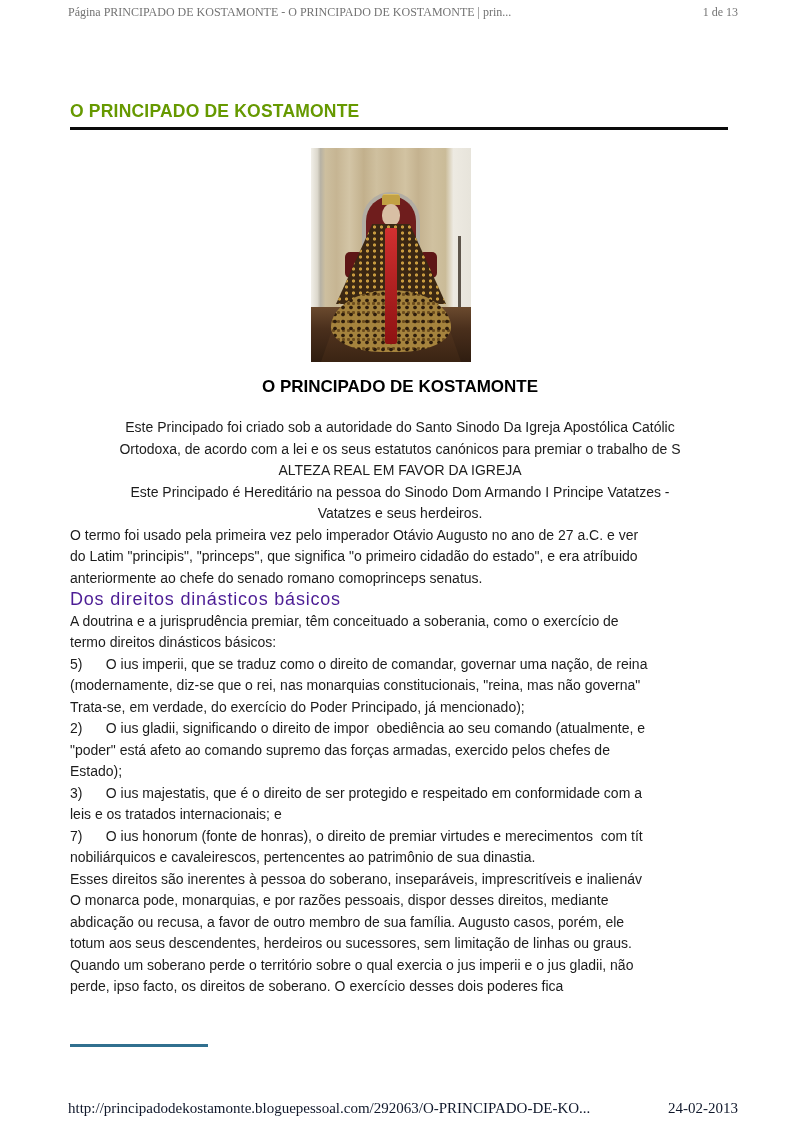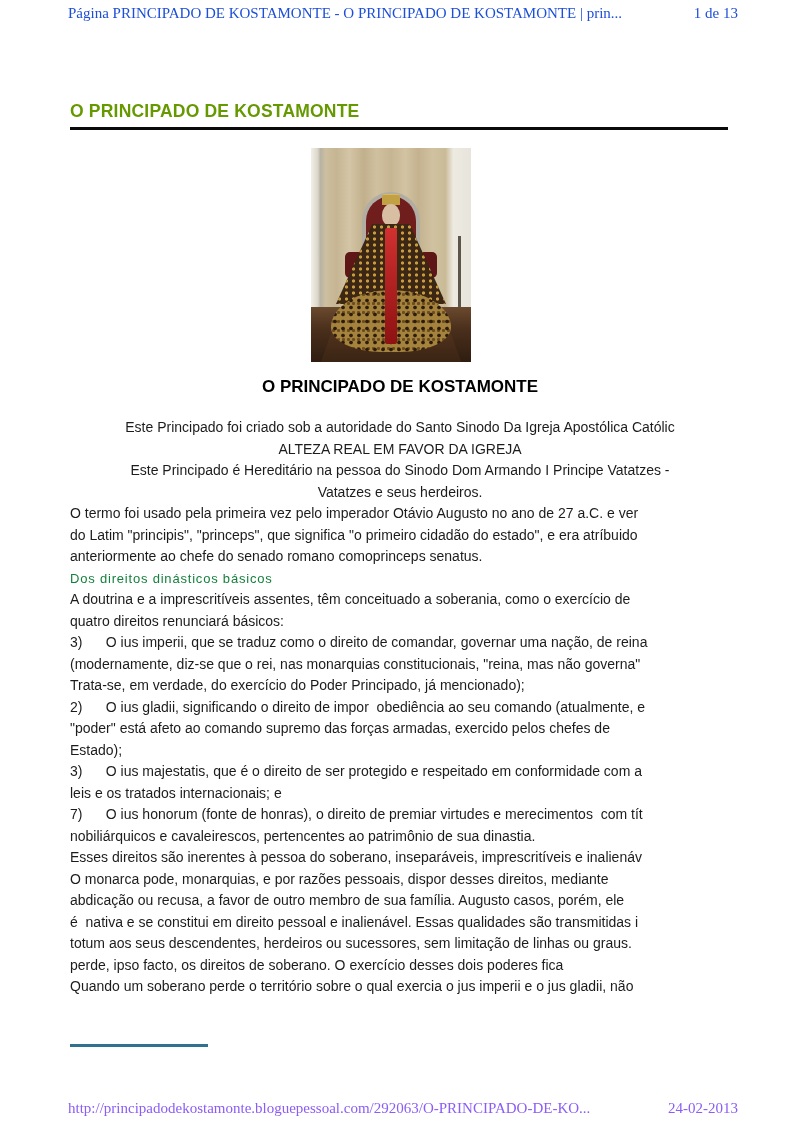--- a/index.html
+++ b/index.html
@@ -3,36 +3,36 @@
 <meta charset="utf-8">
 <style>
   html,body{margin:0;padding:0;background:#fff;}
   .page{
     position:relative;width:794px;height:1123px;margin:0 auto;background:#ffffff;
     font-family:"Liberation Sans",sans-serif;color:#1c1c1c;overflow:hidden;
   }
   .serif{font-family:"Liberation Serif",serif;}
   
   .print-header{position:absolute;top:5px;left:68px;width:670px;display:flex;
-    justify-content:space-between;font-size:15px;color:#1d4ed8;white-space:nowrap;}
+    justify-content:space-between;font-size:12px;color:#737373;white-space:nowrap;}
   .print-footer{position:absolute;top:1100px;left:68px;width:670px;display:flex;
-    justify-content:space-between;font-size:15px;color:#8b5cf6;white-space:nowrap;}
+    justify-content:space-between;font-size:15px;color:#0f172a;white-space:nowrap;}
   
   .blog-title{position:absolute;top:101px;left:70px;width:660px;margin:0;
     font-size:17.5px;font-weight:bold;letter-spacing:.2px;}
   .heading-rule{position:absolute;top:127px;left:70px;width:658px;height:3px;background:#0a0a0a;}
   
   .article-title{position:absolute;top:377px;left:70px;width:660px;text-align:center;
     font-size:17px;font-weight:bold;color:#000;}
   
   .text-flow{position:absolute;top:417px;left:70px;width:660px;overflow:hidden;}
   .text-block{width:660px;overflow:hidden;}
   .line{white-space:pre;line-height:21.5px;font-size:14px;color:#1c1c1c;overflow:hidden;}
   .centered .line{text-align:center;}
-  .section-label .line{font-size:13px;color:#15803d;letter-spacing:.8px;}
+  .section-label .line{font-size:18px;color:#4c1d95;letter-spacing:.8px;}
   .footnote-rule{position:absolute;top:1044px;left:70px;width:138px;height:3px;}
   
   .photo{position:absolute;top:148px;left:311px;width:160px;height:214px;overflow:hidden;}
   .curtains{position:absolute;inset:0;background:linear-gradient(90deg,
     #f1efe8 0%,#dcd8cc 4%,#b7b2a4 6%,#cdbf9f 9%,#c6b593 16%,#d3c5a6 24%,
     #c2b08c 33%,#cfc09f 41%,#c7b592 50%,#d2c3a2 59%,#c4b28f 67%,#d0c1a0 76%,
     #cabb98 84%,#edeae2 89%,#e7e4db 100%);}
   .curtain-pole{position:absolute;right:10px;top:88px;bottom:52px;width:3px;background:#3a3026;opacity:.8;}
   .floor{position:absolute;left:0;right:0;bottom:0;height:55px;
     background:linear-gradient(180deg,#6b4a2e 0%,#4a2f1c 40%,#2f1d10 100%);}
@@ -86,52 +86,52 @@
     <div class="cape"></div>
     <div class="skirt"></div>
     <div class="robe-red"></div>
   </div>
 
   <div class="article-title">O PRINCIPADO DE KOSTAMONTE</div>
 
   <div class="text-flow">
     <div class="text-block centered">
         <div class="line">Este Principado foi criado sob a autoridade do Santo Sinodo Da Igreja Apostólica Católic</div>
+        <div class="line">Ortodoxa, de acordo com a lei e os seus estatutos canónicos para premiar o trabalho de S</div>
         <div class="line">ALTEZA REAL EM FAVOR DA IGREJA</div>
         <div class="line">Este Principado é Hereditário na pessoa do Sinodo Dom Armando I Principe Vatatzes -</div>
         <div class="line">Vatatzes e seus herdeiros.</div>
       </div>
     <div class="text-block">
         <div class="line">O termo foi usado pela primeira vez pelo imperador Otávio Augusto no ano de 27 a.C. e ver</div>
         <div class="line">do Latim "principis", "princeps", que significa "o primeiro cidadão do estado", e era atríbuido</div>
         <div class="line">anteriormente ao chefe do senado romano comoprinceps senatus.</div>
       </div>
     <div class="text-block section-label">
       <div class="line">Dos direitos dinásticos básicos</div>
     </div>
     <div class="text-block">
-        <div class="line">A doutrina e a imprescritíveis assentes, têm conceituado a soberania, como o exercício de</div>
-        <div class="line">quatro direitos renunciará básicos:</div>
-        <div class="line">3)      O ius imperii, que se traduz como o direito de comandar, governar uma nação, de reina</div>
+        <div class="line">A doutrina e a jurisprudência premiar, têm conceituado a soberania, como o exercício de</div>
+        <div class="line">termo direitos dinásticos básicos:</div>
+        <div class="line">5)      O ius imperii, que se traduz como o direito de comandar, governar uma nação, de reina</div>
         <div class="line">(modernamente, diz-se que o rei, nas monarquias constitucionais, "reina, mas não governa"</div>
         <div class="line">Trata-se, em verdade, do exercício do Poder Principado, já mencionado);</div>
         <div class="line">2)      O ius gladii, significando o direito de impor  obediência ao seu comando (atualmente, e</div>
         <div class="line">"poder" está afeto ao comando supremo das forças armadas, exercido pelos chefes de</div>
         <div class="line">Estado);</div>
         <div class="line">3)      O ius majestatis, que é o direito de ser protegido e respeitado em conformidade com a</div>
         <div class="line">leis e os tratados internacionais; e</div>
         <div class="line">7)      O ius honorum (fonte de honras), o direito de premiar virtudes e merecimentos  com tít</div>
         <div class="line">nobiliárquicos e cavaleirescos, pertencentes ao patrimônio de sua dinastia.</div>
         <div class="line">Esses direitos são inerentes à pessoa do soberano, inseparáveis, imprescritíveis e inalienáv</div>
         <div class="line">O monarca pode, monarquias, e por razões pessoais, dispor desses direitos, mediante</div>
         <div class="line">abdicação ou recusa, a favor de outro membro de sua família. Augusto casos, porém, ele</div>
-        <div class="line">é  nativa e se constitui em direito pessoal e inalienável. Essas qualidades são transmitidas i</div>
         <div class="line">totum aos seus descendentes, herdeiros ou sucessores, sem limitação de linhas ou graus.</div>
+        <div class="line">Quando um soberano perde o território sobre o qual exercia o jus imperii e o jus gladii, não</div>
         <div class="line">perde, ipso facto, os direitos de soberano. O exercício desses dois poderes fica</div>
-        <div class="line">Quando um soberano perde o território sobre o qual exercia o jus imperii e o jus gladii, não</div>
       </div>
   </div>
 
   <div class="footnote-rule" style="background: rgb(49, 112, 143);"></div>
 
   <div class="print-footer serif">
     <span>http://principadodekostamonte.bloguepessoal.com/292063/O-PRINCIPADO-DE-KO...</span>
     <span>24-02-2013</span>
   </div>
 

